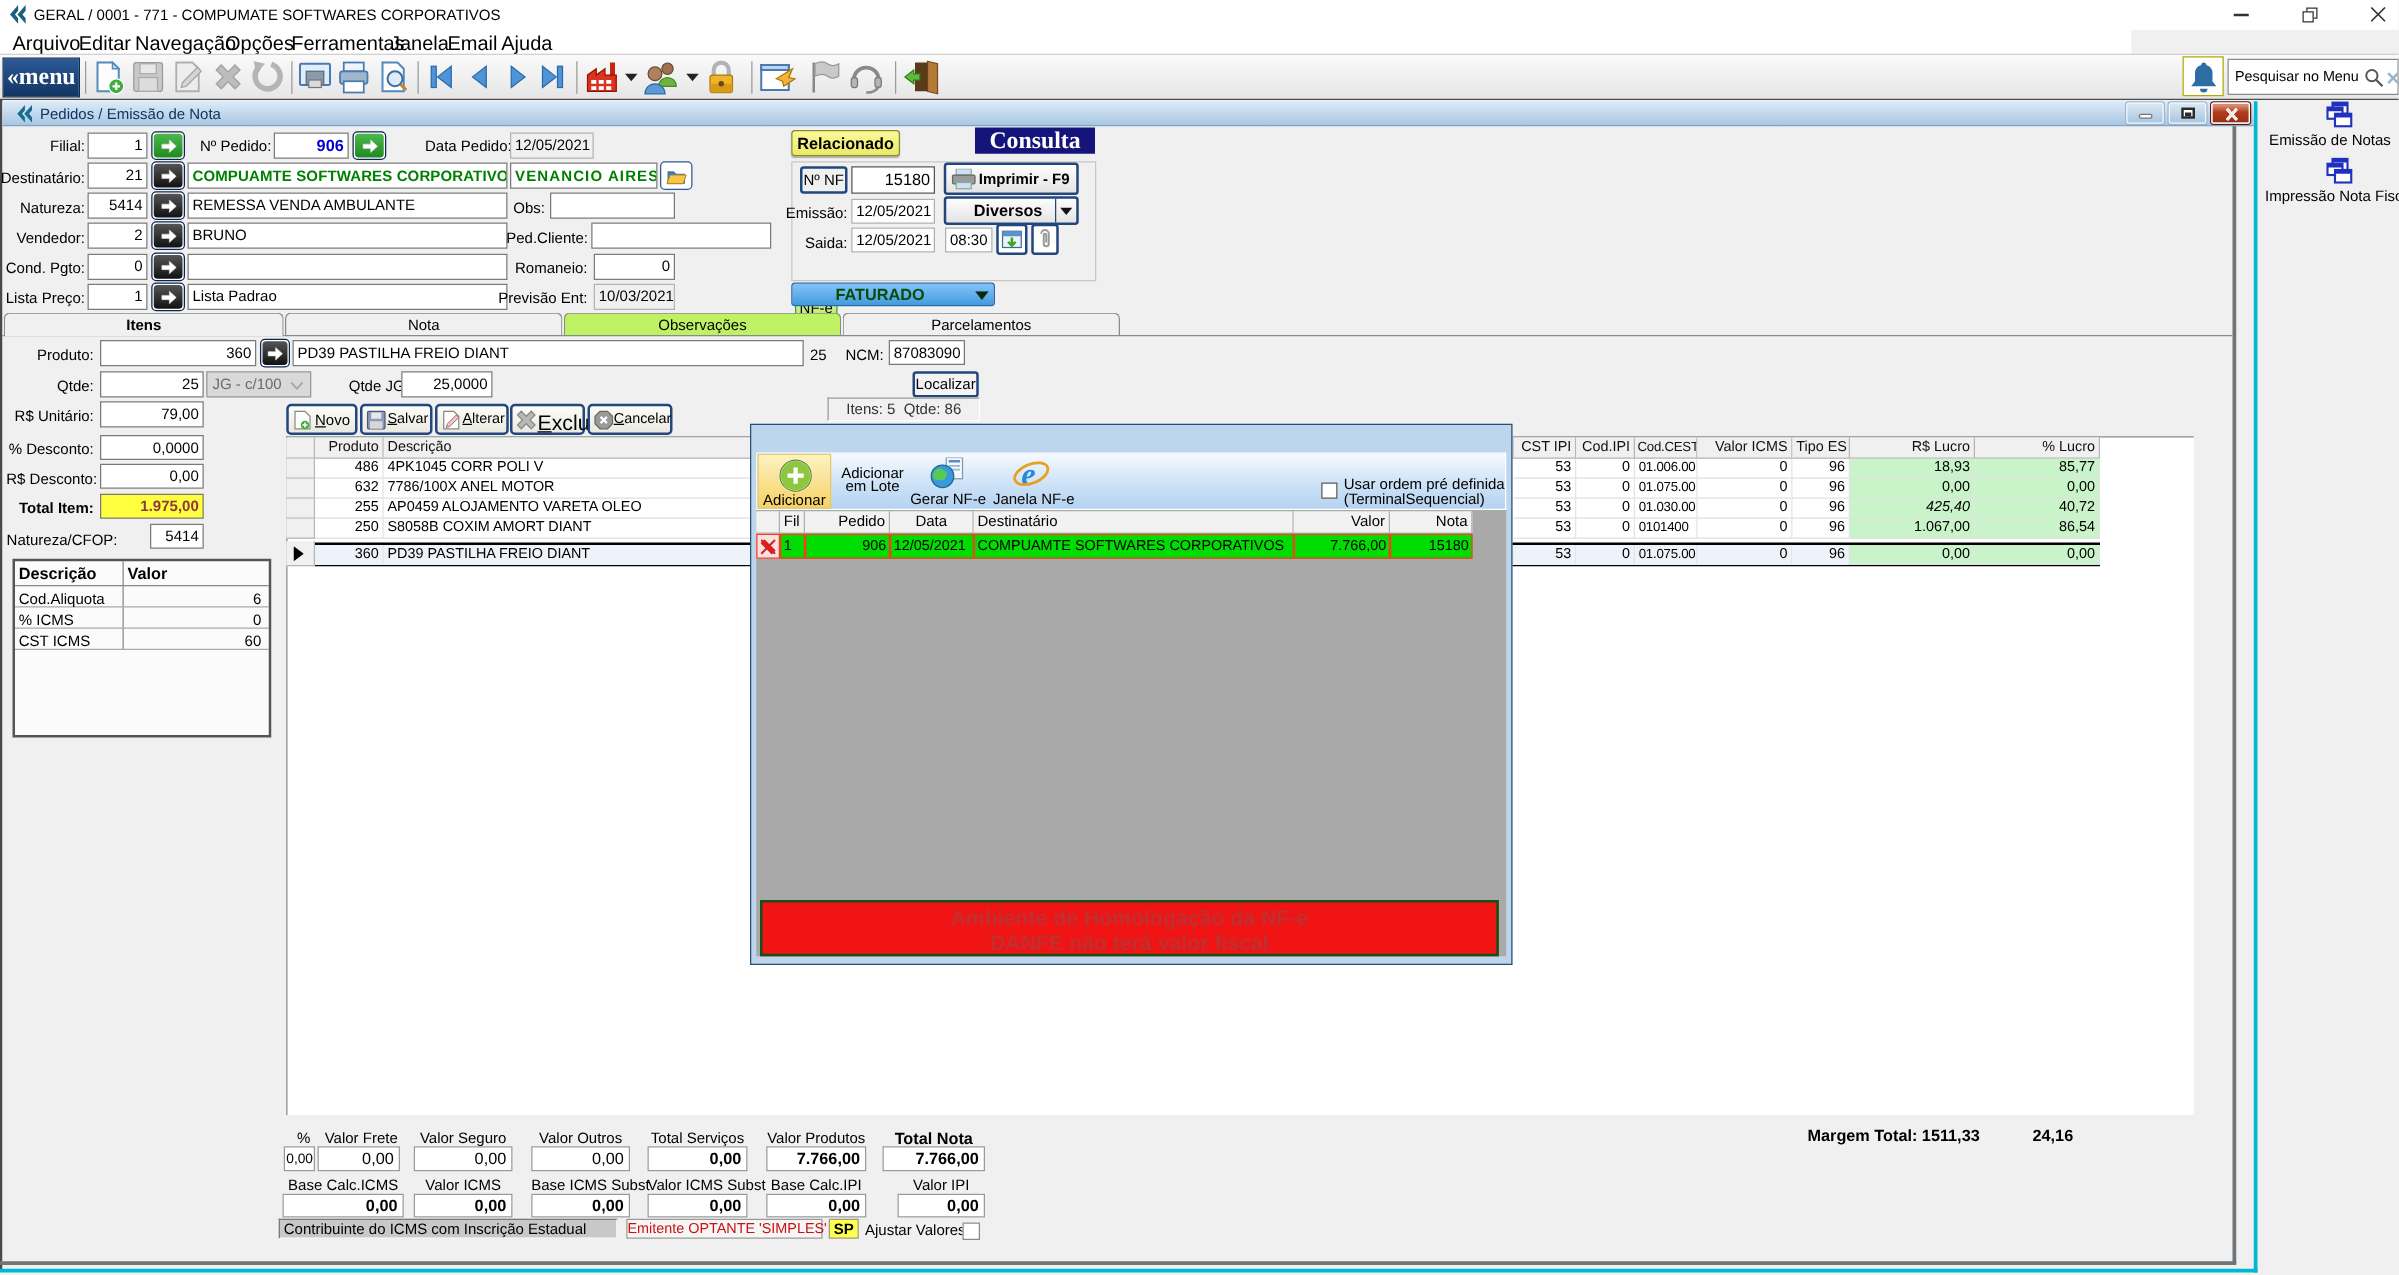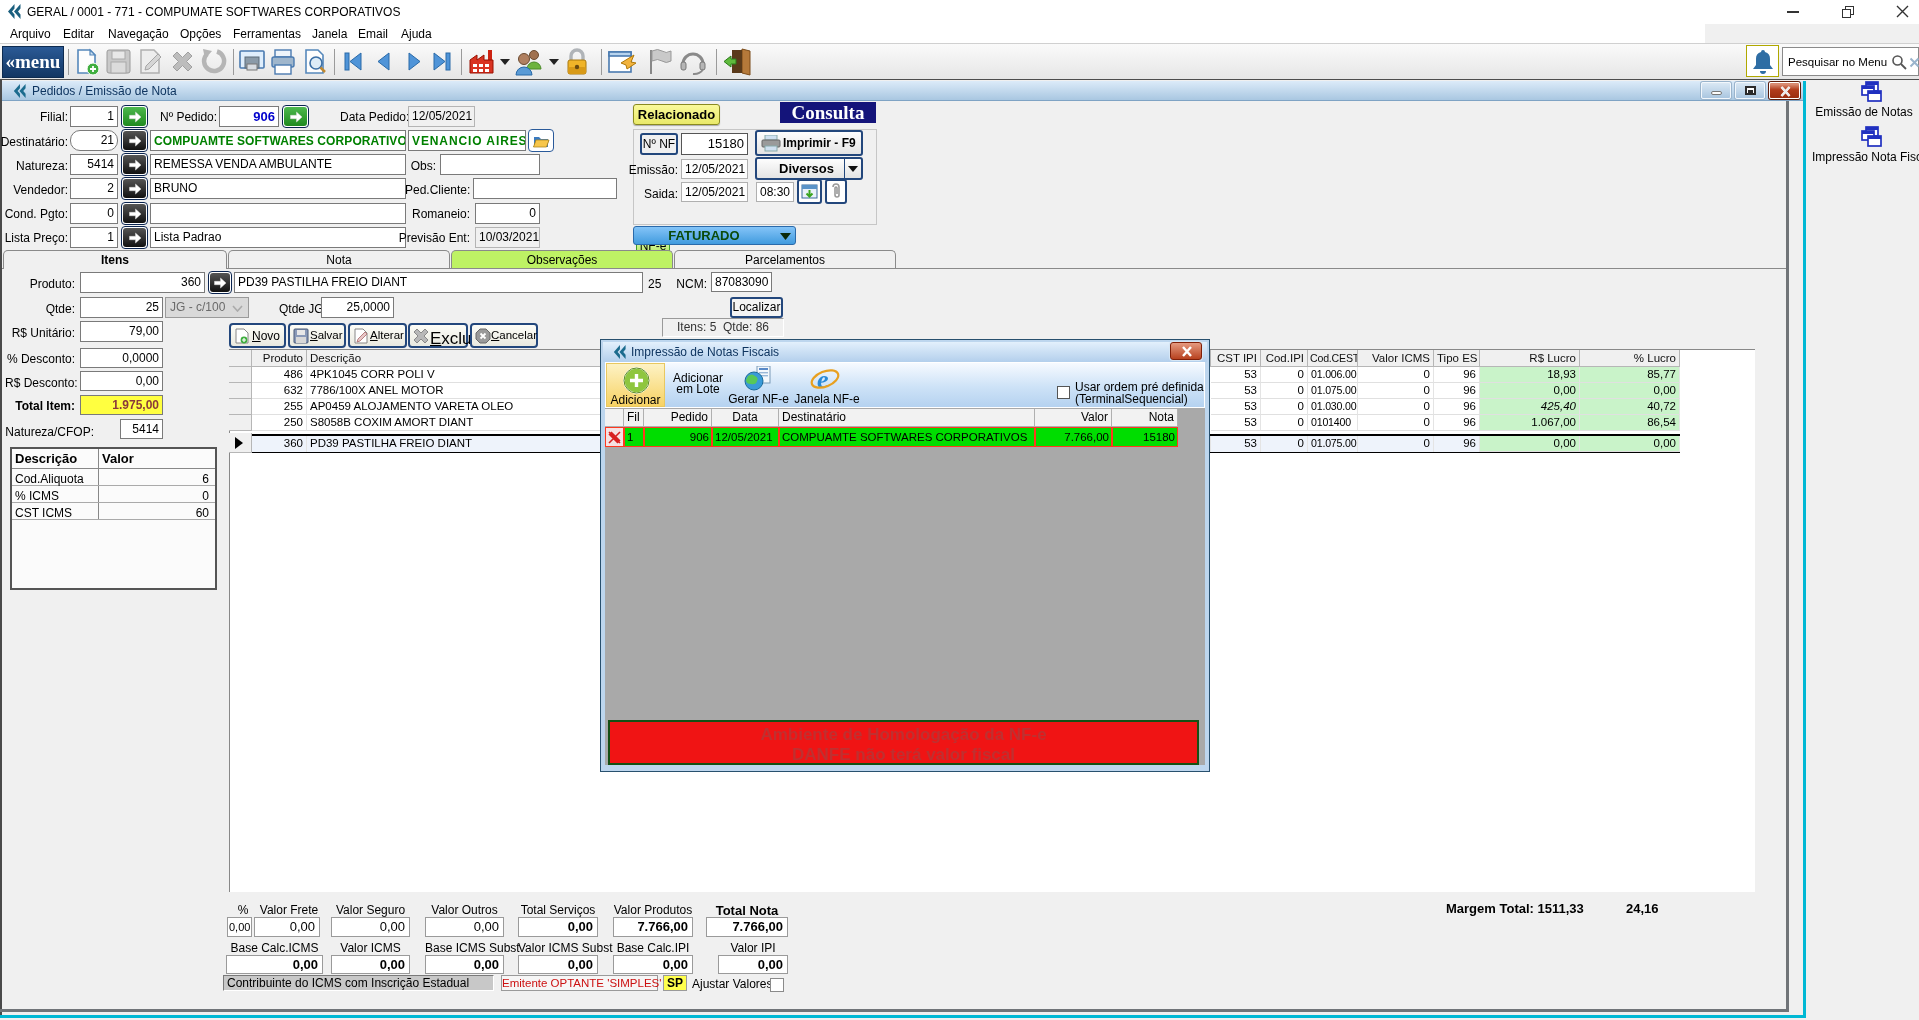--- a/index.html
+++ b/index.html
@@ -37,21 +37,21 @@
   </svg>
   <div class="abs" style="left:27px;top:5px;font-size:12px;color:#000;">GERAL / 0001 - 771 - COMPUMATE SOFTWARES CORPORATIVOS</div>
   <div class="abs" style="left:1787px;top:11px;width:12px;height:2px;background:#333;"></div>
   <div class="abs" style="left:1845px;top:6px;width:9px;height:9px;border:1px solid #333;background:#fff;"></div>
   <div class="abs" style="left:1842px;top:9px;width:9px;height:9px;border:1px solid #333;background:#fff;"></div>
   <svg class="abs" style="left:1896px;top:5px;" width="13" height="13" viewBox="0 0 13 13">
       <path d="M1 1 L12 12 M12 1 L1 12" stroke="#333" stroke-width="1.4"></path>
     </svg>
 </div>
 
-<div class="abs" style="left:0;top:24px;width:1705px;height:19px;background:#fff;font-size:12px;">
+<div class="abs" style="left:0;top:24px;width:1705px;height:19px;background:#fff;font-size:16px;">
   <span class="abs" style="left:10px;top:3px;">Arquivo</span>
   <span class="abs" style="left:63px;top:3px;">Editar</span>
   <span class="abs" style="left:108px;top:3px;">Navegação</span>
   <span class="abs" style="left:180px;top:3px;">Opções</span>
   <span class="abs" style="left:233px;top:3px;">Ferramentas</span>
   <span class="abs" style="left:312px;top:3px;">Janela</span>
   <span class="abs" style="left:358px;top:3px;">Email</span>
   <span class="abs" style="left:401px;top:3px;">Ajuda</span>
 </div>
 
@@ -268,21 +268,21 @@
     <div class="inr garrow">
       <svg width="16" height="14" viewBox="0 0 16 14">
         <path d="M2.5 5.3 H8.5 V2 L14 7 L8.5 12 V8.7 H2.5 Z" fill="#fff" stroke="#ddd" stroke-width="0.5"></path>
       </svg>
     </div>
   </div>
 <div class="lblr" style="left:340px;top:110px;width:64px;">Data Pedido:</div>
 <div class="in dis" style="left:408px;top:106px;width:67px;height:21px;">12/05/2021</div>
 
 <div class="lblr" style="left:0px;top:135px;width:68px;">Destinatário:</div>
-<div class="in r" style="left:70px;top:130px;width:48px;height:21px;border-radius:10px;">21</div>
+<div class="in r" style="left:70px;top:130px;width:48px;height:21px;">21</div>
 <div class="gbtn" style="left:121px;top:129px;width:27px;height:23px;">
     <div class="inr darrow">
       <svg width="16" height="14" viewBox="0 0 16 14">
         <path d="M2.5 5.3 H8.5 V2 L14 7 L8.5 12 V8.7 H2.5 Z" fill="#fff" stroke="#ddd" stroke-width="0.5"></path>
       </svg>
     </div>
   </div>
 <div class="in" style="left:150px;top:130px;width:256px;height:21px;color:#008000;font-weight:bold;font-size:12px;letter-spacing:0.1px;line-height:20px;">COMPUAMTE SOFTWARES CORPORATIVO</div>
 <div class="in" style="left:408px;top:130px;width:118px;height:21px;color:#008000;font-weight:bold;font-size:12px;letter-spacing:0.9px;line-height:20px;">VENANCIO AIRES</div>
 <div class="gbtn" style="left:528px;top:129px;width:26px;height:23px;border-color:#2a5a9a;">
@@ -595,32 +595,20 @@
 <div class="abs" style="left:223px;top:975px;width:271px;height:16px;background:#c8c8c8;border:1px solid;border-color:#7a7a7a #fff #fff #7a7a7a;font-size:12px;line-height:14px;padding-left:3px;white-space:nowrap;">Contribuinte do ICMS com Inscrição Estadual</div>
 <div class="abs" style="left:501px;top:975px;width:157px;height:16px;background:#f6f6f6;border:1px solid #9a9a9a;font-size:11.5px;line-height:14px;text-align:center;color:#cc1111;white-space:nowrap;">Emitente OPTANTE 'SIMPLES'</div>
 <div class="abs" style="left:663px;top:975px;width:24px;height:16px;background:#ffff4d;border:1px solid #9a9a9a;font-size:12px;font-weight:bold;line-height:14px;text-align:center;">SP</div>
 <div class="lbl" style="left:692px;top:977px;">Ajustar Valores</div>
 <div class="abs" style="left:770px;top:978px;width:14px;height:14px;background:#fff;border:1px solid #8a8a8a;"></div>
 <div class="abs" style="left:1446px;top:901px;font-size:13px;font-weight:bold;">Margem Total: 1511,33</div>
 <div class="abs" style="left:1626px;top:901px;font-size:13px;font-weight:bold;">24,16</div>
 
 <div class="abs" style="left:600px;top:339px;width:610px;height:433px;background:#bdd6ee;border:1px solid #28506e;overflow:hidden;">
 
-  <div style="position:absolute;left:2px;top:2px;width:604px;height:20px;background:linear-gradient(#e3f0fc,#b3cfec);">
-    <svg style="position:absolute;left:8px;top:2px;" width="16" height="16" viewBox="0 0 17 17">
-      <path d="M9.5 1 L3 8.5 L9.5 16 L9.5 11.5 L7 8.5 L9.5 5.5 Z" fill="#1b6b8e"></path>
-      <path d="M15.5 1 L9 8.5 L15.5 16 L15.5 11.5 L13 8.5 L15.5 5.5 Z" fill="#1b6b8e"></path>
-    </svg>
-    <span style="position:absolute;left:28px;top:3px;font-size:12px;color:#0f3560;">Impressão de Notas Fiscais</span>
-    <div style="position:absolute;left:567px;top:0px;width:32px;height:18px;background:linear-gradient(#e59a80,#b8421f);border:1px solid #801f08;border-radius:3px;box-shadow:0 0 0 1px #d6e6f4;">
-      <svg style="position:absolute;left:10px;top:3px;" width="12" height="11" viewBox="0 0 12 11">
-          <path d="M2 1 L10 10 M10 1 L2 10" stroke="#fff" stroke-width="2.4"></path>
-        </svg>
-    </div>
-  </div>
 
   <div style="position:absolute;left:4px;top:22px;width:600px;height:46px;background:linear-gradient(#f6faff,#cde2f7 55%,#b5d2f0);border:1px solid #fff;">
     <div style="position:absolute;left:0px;top:0px;width:59px;height:44px;background:linear-gradient(#fdf2c4,#f7d263);border:1px solid #e8c860;">
       <svg style="position:absolute;left:15px;top:2px;" width="29" height="29" viewBox="0 0 29 29">
         <circle cx="14.5" cy="14.5" r="12.5" fill="#8fc63f" stroke="#fff" stroke-width="1.5"></circle>
         <circle cx="14.5" cy="14.5" r="12.5" fill="none" stroke="#5a8a20" stroke-width="1"></circle>
         <path d="M14.5 8 v13 M8 14.5 h13" stroke="#fff" stroke-width="3.4"></path>
       </svg>
       <span style="position:absolute;left:0;top:29px;width:100%;text-align:center;font-size:12px;">Adicionar</span>
     </div>

